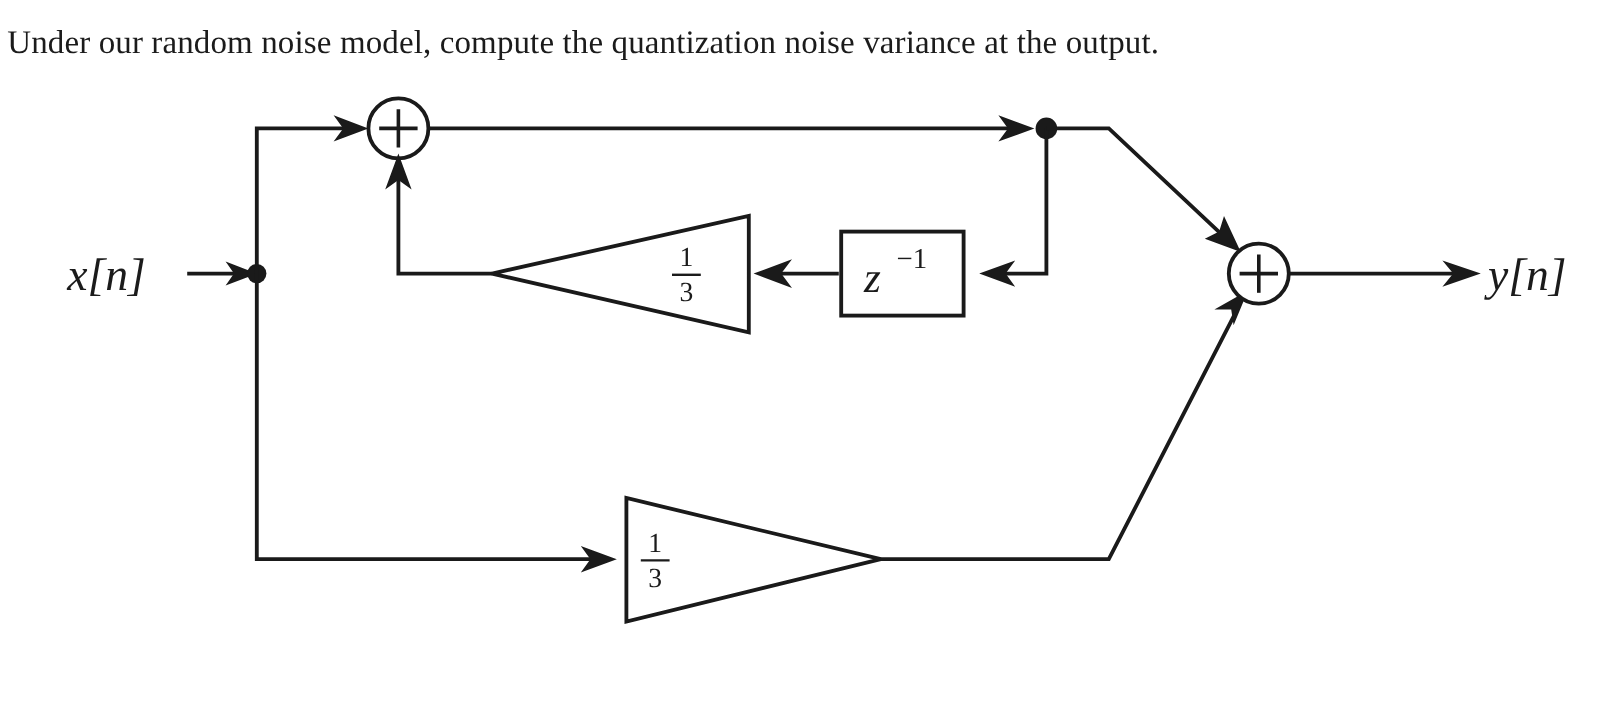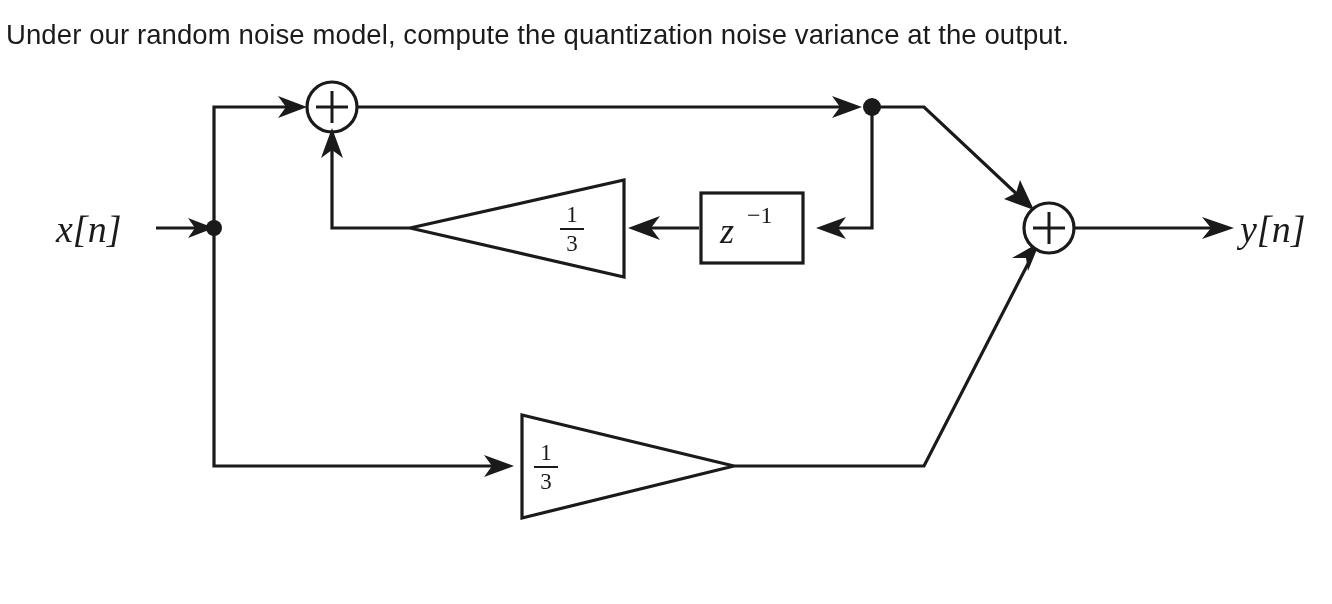--- a/index.html
+++ b/index.html
@@ -18,21 +18,21 @@
     position: relative;
     width: 1332px;
     height: 604px;
     background: #ffffff;
   }
   #prompt-text {
     position: absolute;
     left: 6px;
     top: 18px;
     width: 1320px;
-    font-family: Liberation Sans, sans-serif;
+    font-family: Liberation Serif, serif;
     font-size: 27.5px;
     line-height: 34px;
     letter-spacing: 0.1px;
     color: #1b1b1b;
     white-space: nowrap;
   }
   #diagram-area {
     position: absolute;
     left: 0;
     top: 60px;

